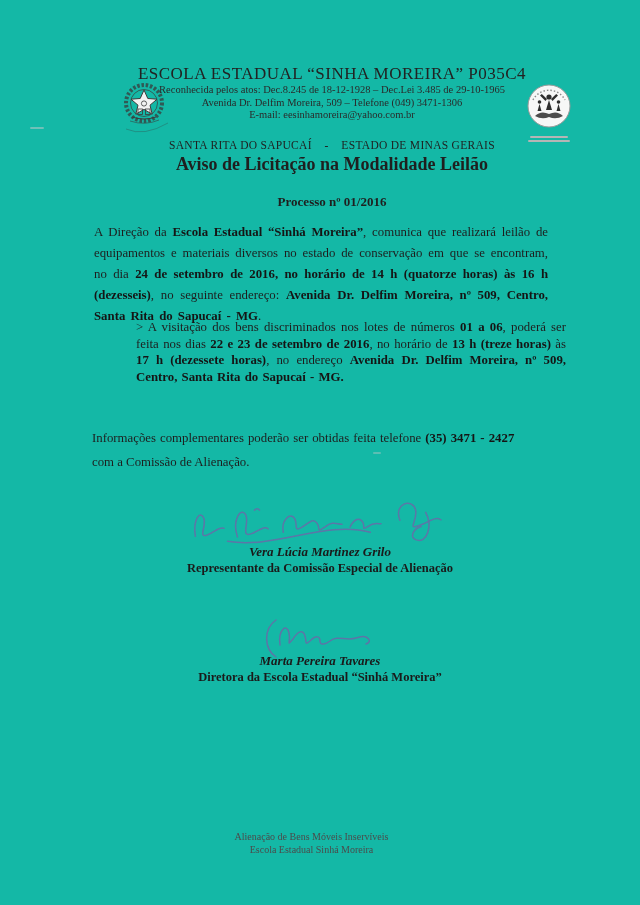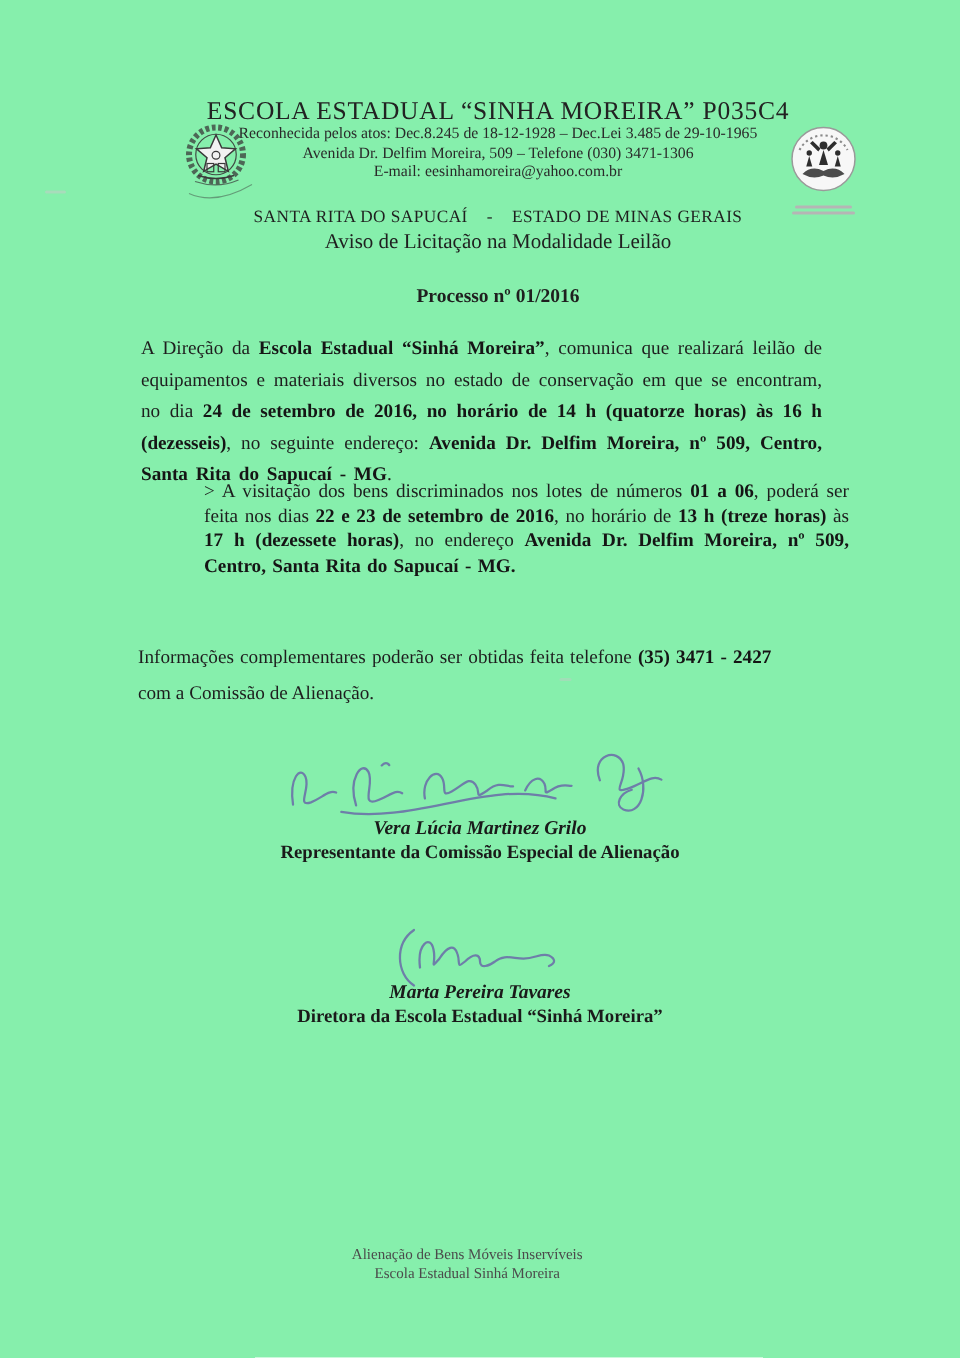--- a/index.html
+++ b/index.html
@@ -4,37 +4,37 @@
 <style>
   * { margin: 0; padding: 0; box-sizing: border-box; }
   html, body { background: #ffffff; }
   body { font-family: "Liberation Serif", serif; }
 
   .page {
     position: relative;
     width: 640px;
     height: 905px;
     margin: 0 auto;
-    background: #86efac;
+    background: #14b8a6;
     color: #1f1f1f;
     overflow: hidden;
   }
 
   
   .scan-mark { position: absolute; background: #c9c9c9; border-radius: 2px; }
   .mark-a { left: 30px; top: 127px; width: 14px; height: 2px; opacity: .5; }
   .mark-b { left: 373px; top: 452px; width: 8px; height: 2px; opacity: .4; }
 
   
   .header { position: absolute; top: 64px; left: 0; width: 640px; }
   .header-text { width: 430px; margin: 0 auto; text-align: center; transform: translateX(12px); }
   .school-name { font-size: 17px; letter-spacing: .5px; color: #222; white-space: nowrap; }
   .hline { font-size: 10.5px; color: #2a2a2a; line-height: 12.5px; }
   .city-state { font-size: 11.5px; margin-top: 17px; letter-spacing: .3px; }
-  .notice-title { font-size: 14px; font-weight: normal; margin-top: 3px; }
+  .notice-title { font-size: 18px; font-weight: bold; margin-top: 3px; }
   .process { font-size: 13px; font-weight: bold; margin-top: 19px; }
 
   .emblem-left { position: absolute; left: 118px; top: 15px; width: 54px; height: 58px; }
   .emblem-right { position: absolute; left: 523px; top: 18px; width: 52px; height: 62px; text-align: center; }
   .caption-bar { height: 2px; background: #b5b5b5; margin: 2px auto 0 auto; border-radius: 1px; }
   .cb1 { width: 38px; } .cb2 { width: 42px; }
 
   
   .para { position: absolute; font-size: 12.8px; color: #1e1e1e; text-align: justify; }
   .p1 { top: 222px; left: 94px; width: 454px; line-height: 21px; word-spacing: 2px; }
@@ -75,21 +75,21 @@
         <rect x="27.5" y="30" width="4.5" height="5.5" stroke-width="0.8"></rect>
         <path d="M14 38 Q26 42 38 38" stroke-width="1"></path>
         <path d="M12 42 Q27 47 41 41" stroke-width="0.8" opacity="0.7"></path>
         <path d="M8 50 Q26 58 50 44" stroke-width="0.7" opacity="0.45"></path>
       </g>
     </svg>
 
     <div class="header-text">
       <div class="school-name">ESCOLA ESTADUAL “SINHA MOREIRA” P035C4</div>
       <div class="hline">Reconhecida pelos atos: Dec.8.245 de 18-12-1928 – Dec.Lei 3.485 de 29-10-1965</div>
-      <div class="hline">Avenida Dr. Delfim Moreira, 509 – Telefone (030) 3471-1306</div>
+      <div class="hline">Avenida Dr. Delfim Moreira, 509 – Telefone (049) 3471-1306</div>
       <div class="hline">E-mail: eesinhamoreira@yahoo.com.br</div>
       <div class="city-state">SANTA RITA DO SAPUCAÍ&nbsp;&nbsp;&nbsp;&nbsp;-&nbsp;&nbsp;&nbsp;&nbsp;ESTADO DE MINAS GERAIS</div>
       <div class="notice-title">Aviso de Licitação na Modalidade Leilão</div>
       <div class="process">Processo nº 01/2016</div>
     </div>
 
     <div class="emblem-right">
       <svg width="48" height="48" viewBox="0 0 48 48">
         <circle cx="24" cy="24" r="21" fill="#f7f7f7" stroke="#9a9a9a" stroke-width="1"></circle>
         <path d="M8 18 A18 18 0 0 1 40 18" fill="none" stroke="#8a8a8a" stroke-width="1.4" stroke-dasharray="1.5 2"></path>

